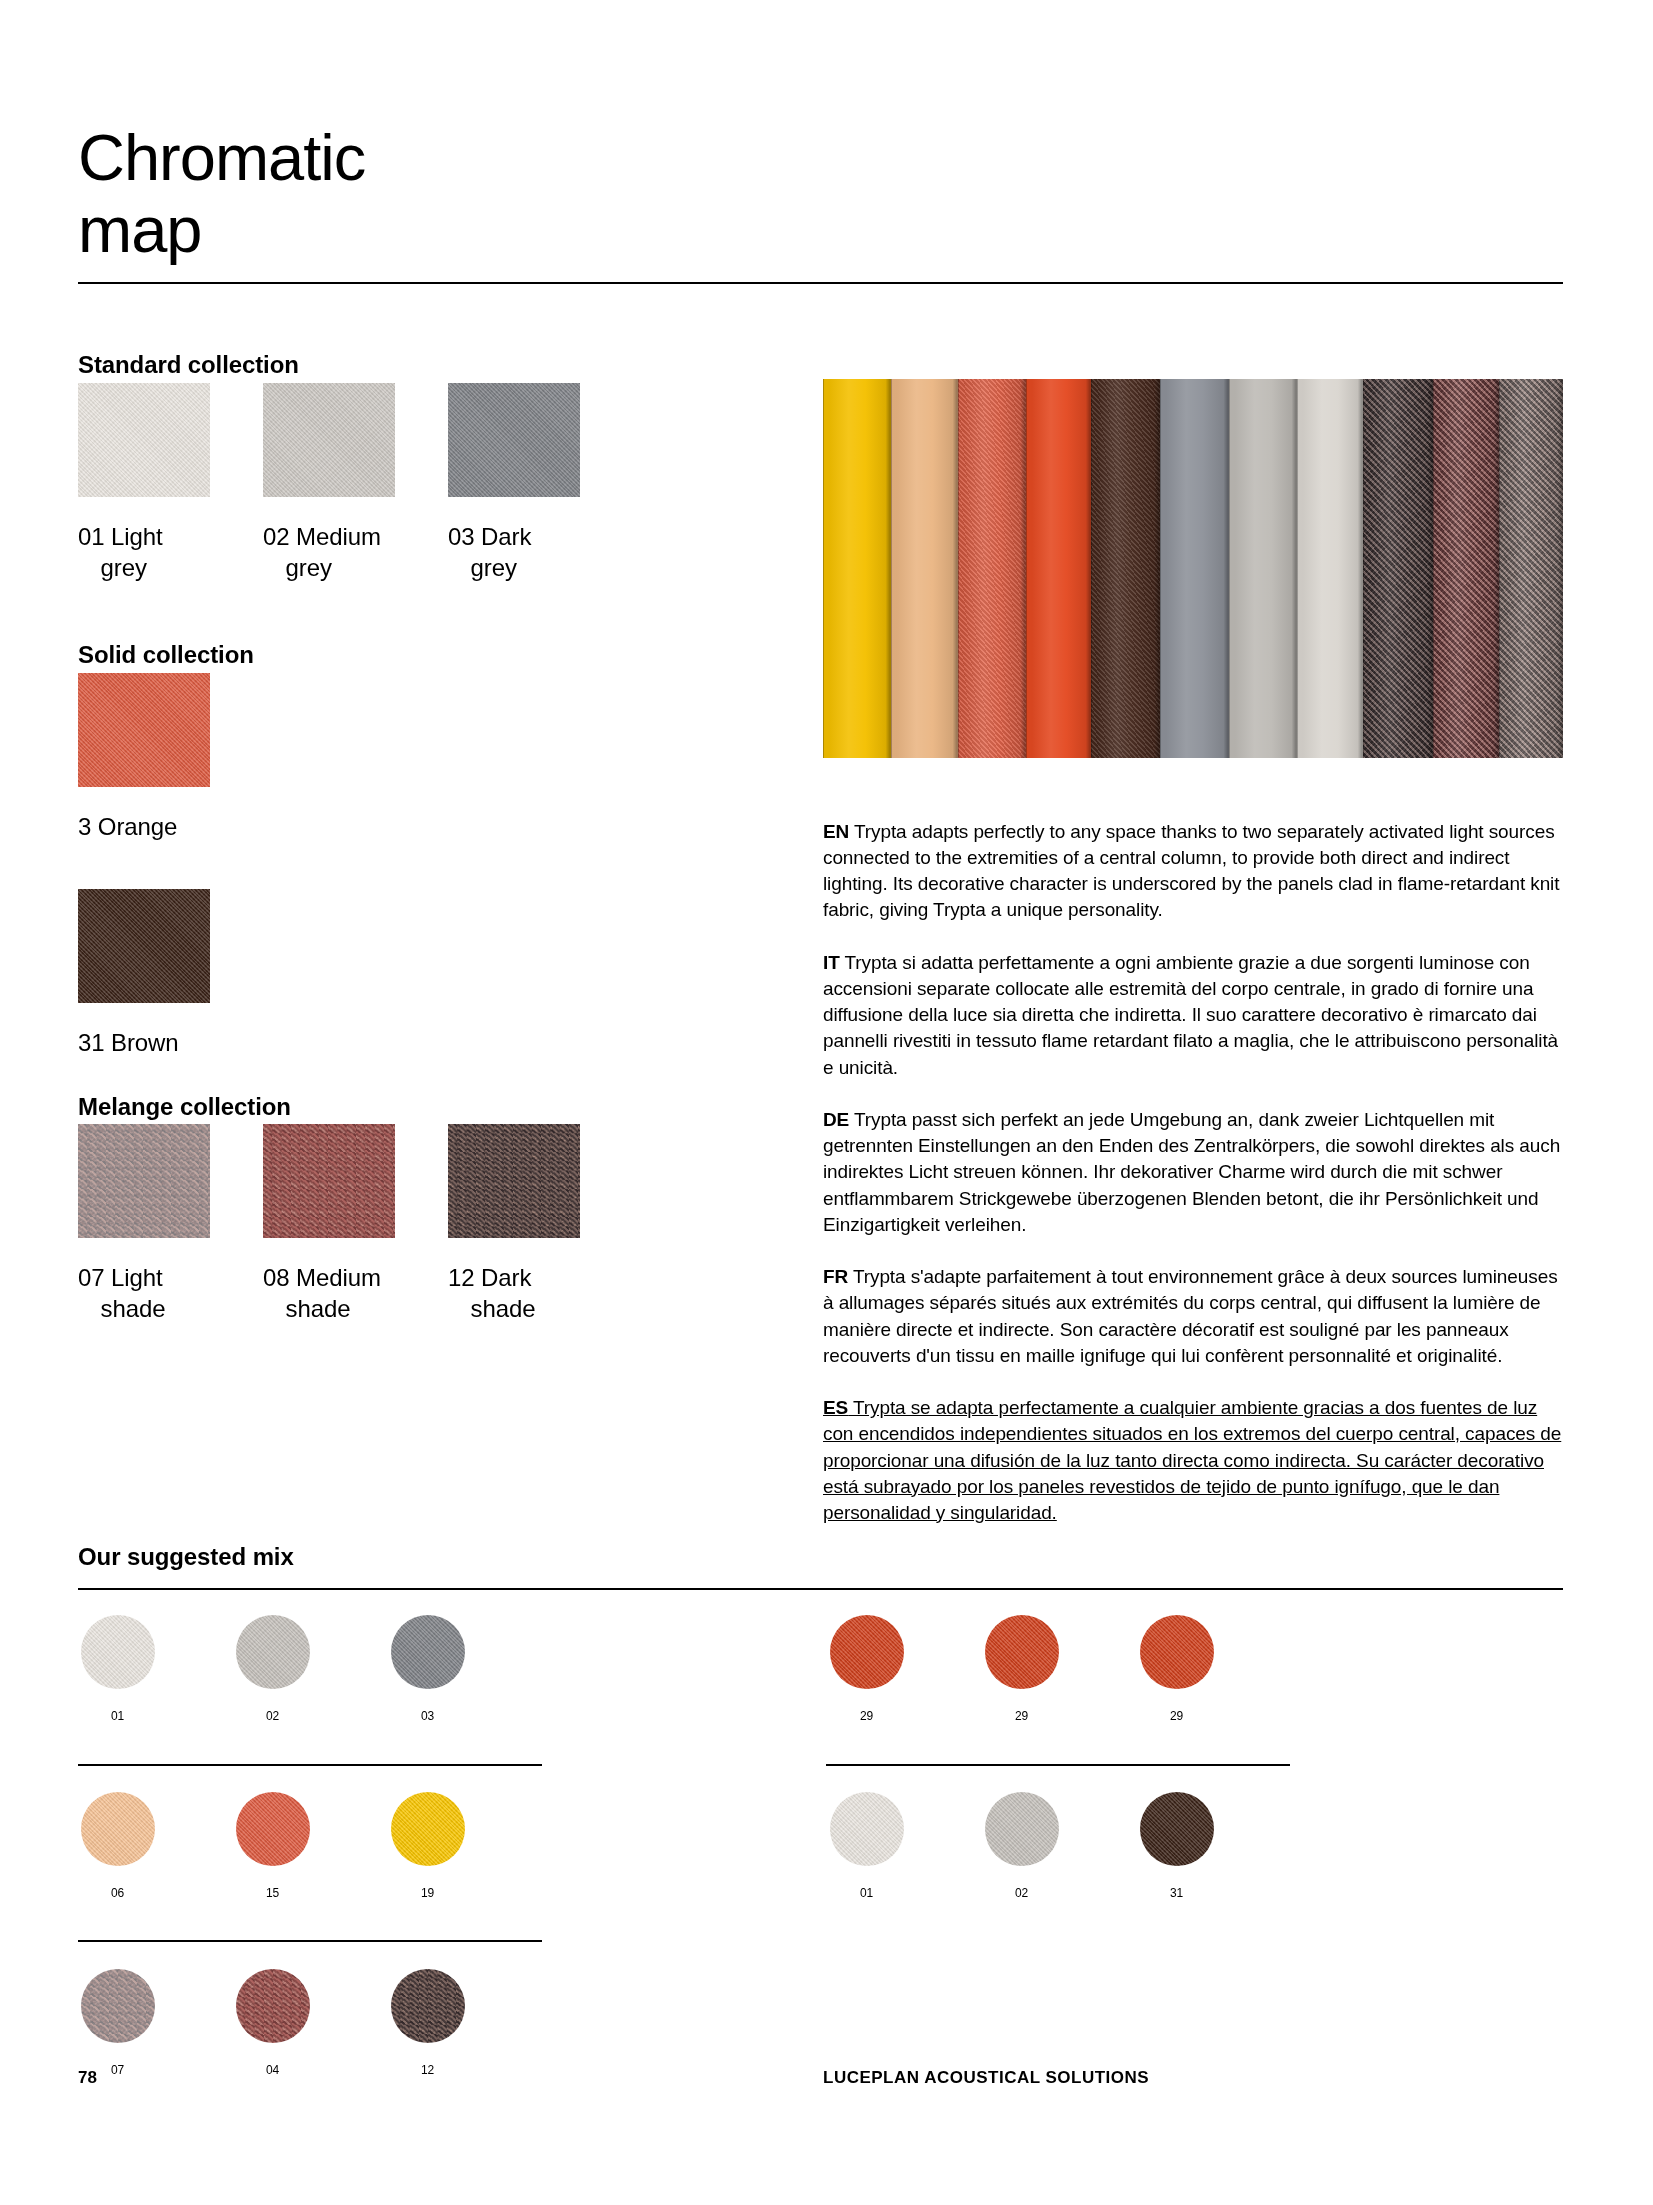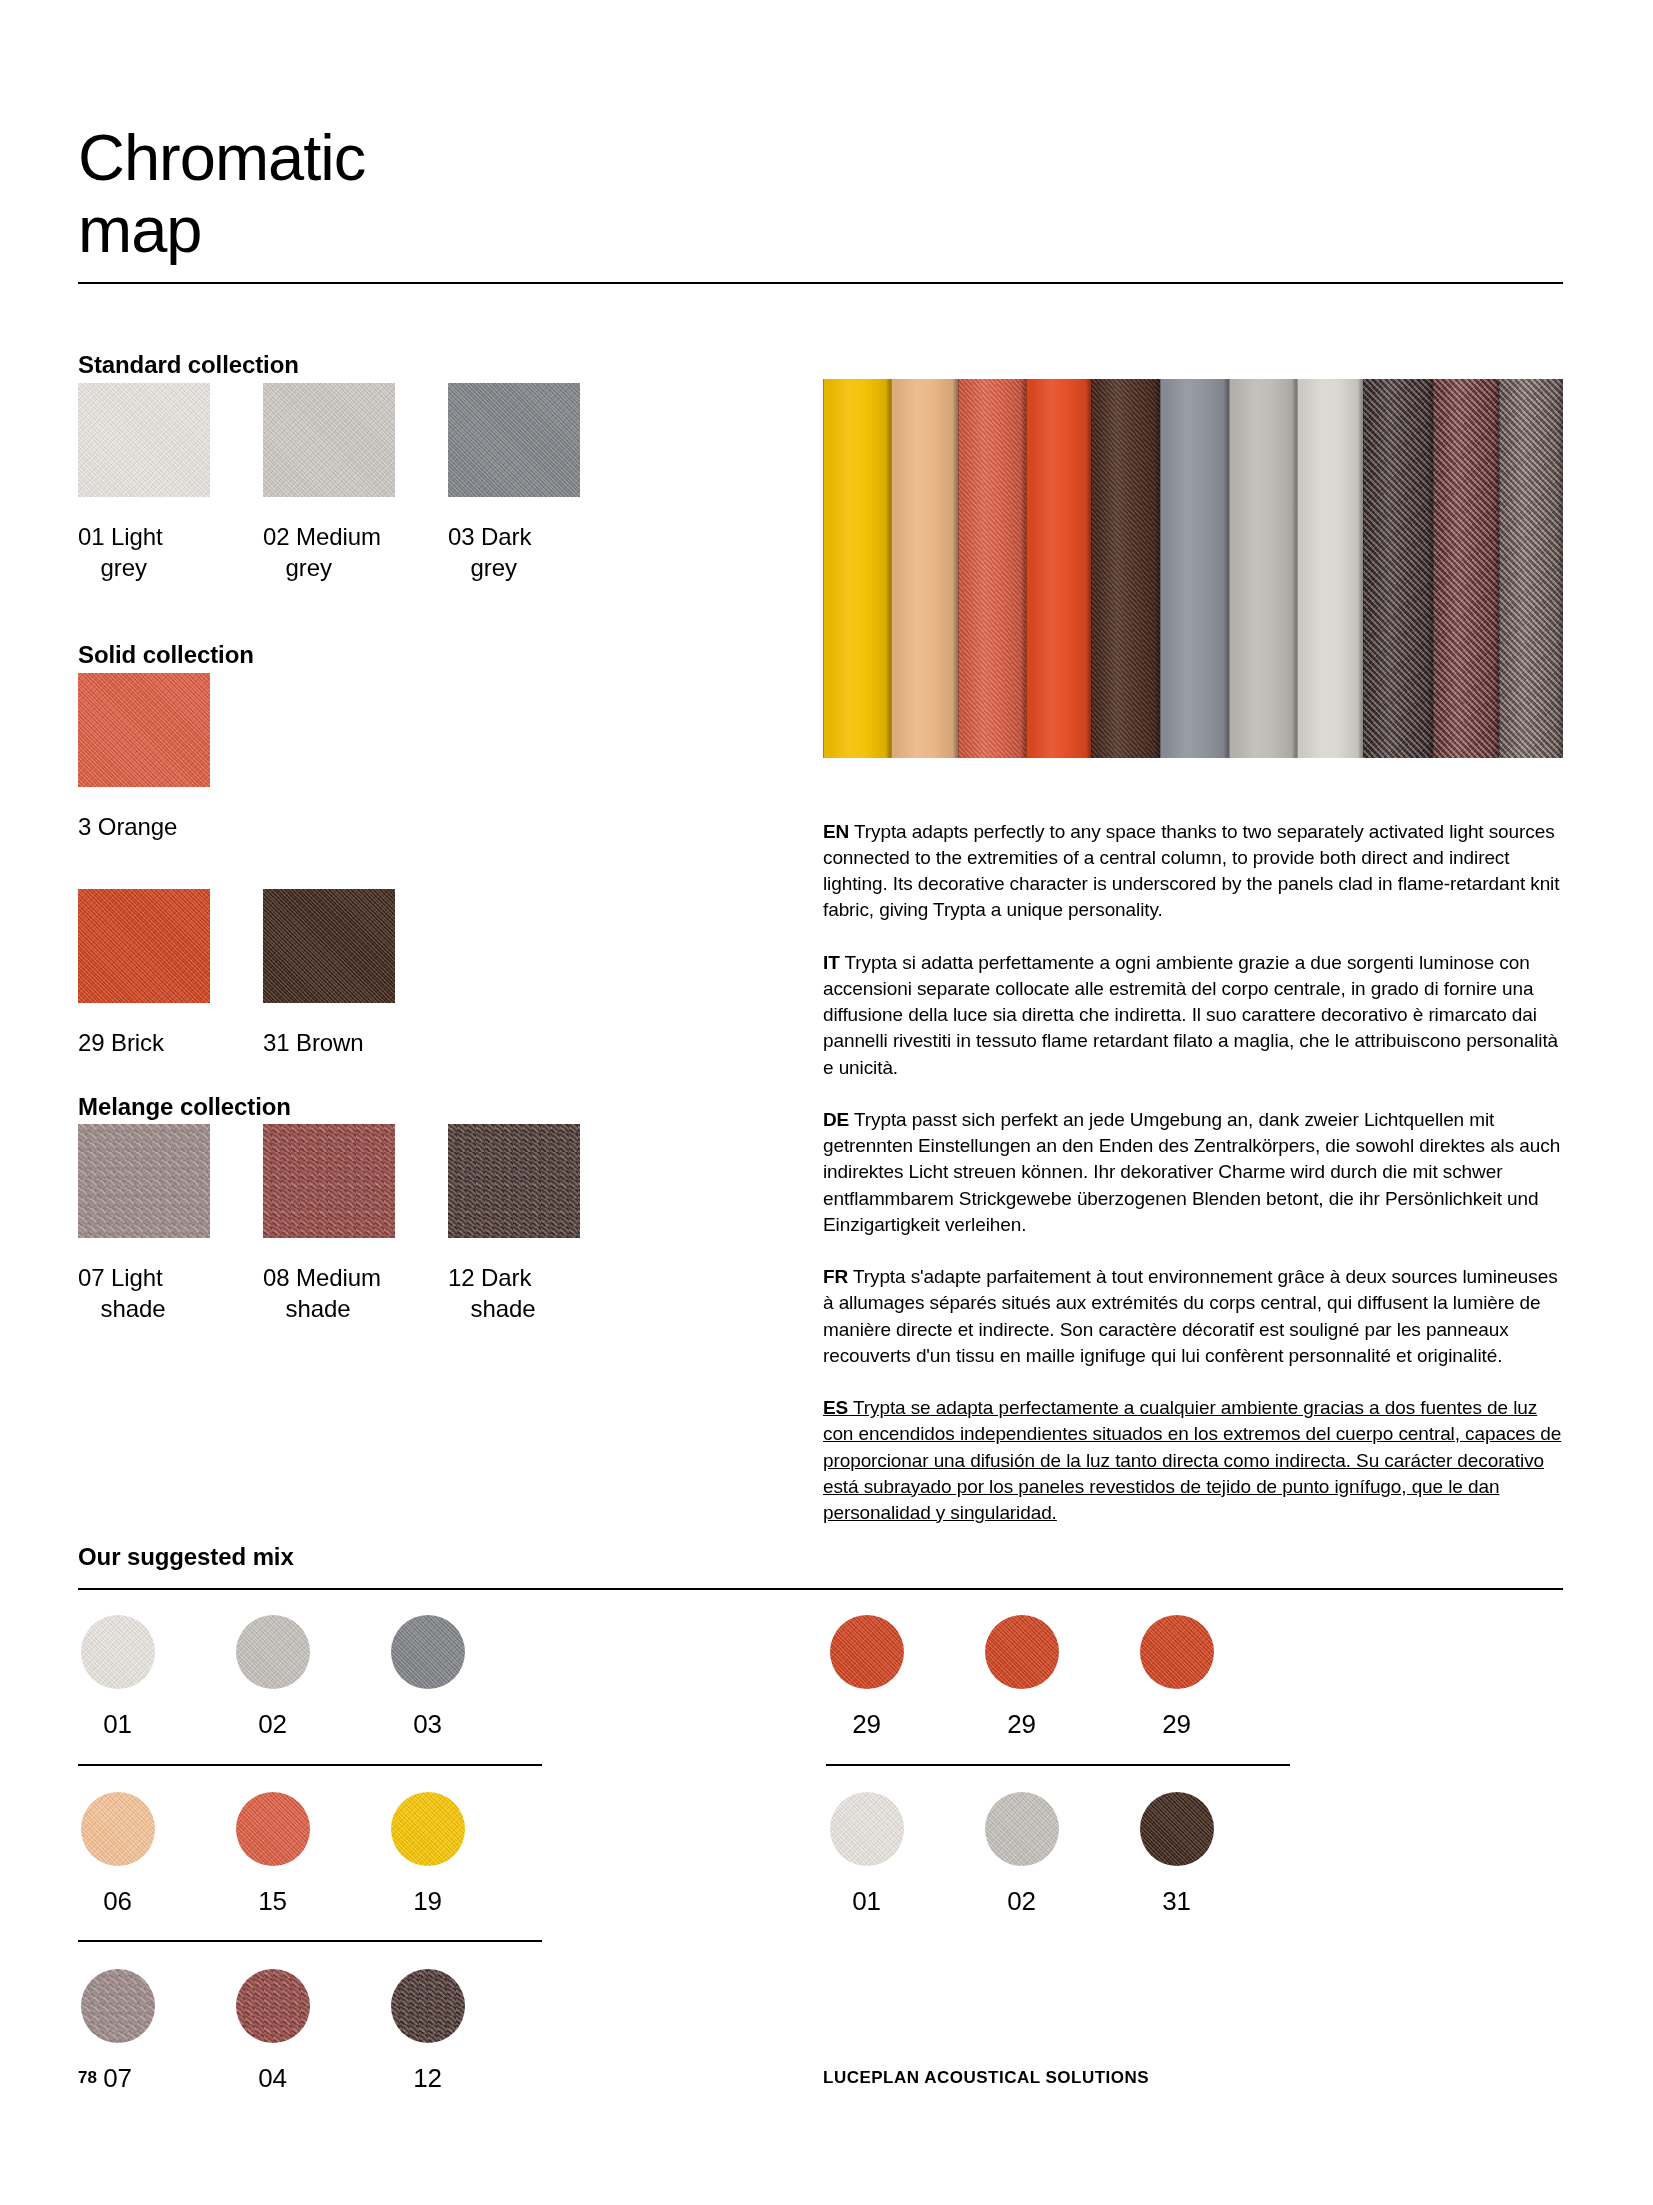--- a/index.html
+++ b/index.html
@@ -216,21 +216,21 @@
   }
   .mix-dot {
     width: 74px;
     height: 74px;
     border-radius: 50%;
     margin: 0 auto;
     display: block;
   }
   .mix-dot-label {
     margin-top: 20px;
-    font-size: 26px;
+    font-size: 12px;
     letter-spacing: -0.1px;
   }
   .mix-spacer { height: 177px; }
 
   
   .footer-page-number {
     position: absolute;
     left: 78px;
     top: 2068px;
     font-size: 17px;
@@ -276,24 +276,20 @@
 
   <h2 class="section-heading h-solid">Solid collection</h2>
   <div class="swatch-grid g-solid">
       <div class="swatch-row">
         <div class="swatch-cell">
           <div class="swatch-chip tex-weave" style="background-color: rgb(220, 90, 64);"></div>
           <div class="swatch-label">3 Orange</div>
         </div>
       </div>
       <div class="swatch-row">
-        <div class="swatch-cell">
-          <div class="swatch-chip tex-weave" style="background-color: rgb(206, 63, 28);"></div>
-          <div class="swatch-label">29 Brick</div>
-        </div>
         <div class="swatch-cell">
           <div class="swatch-chip tex-weave" style="background-color: rgb(59, 35, 24);"></div>
           <div class="swatch-label">31 Brown</div>
         </div>
       </div>
     </div>
 
   <h2 class="section-heading h-melange">Melange collection</h2>
   <div class="swatch-grid g-melange">
       <div class="swatch-row">

